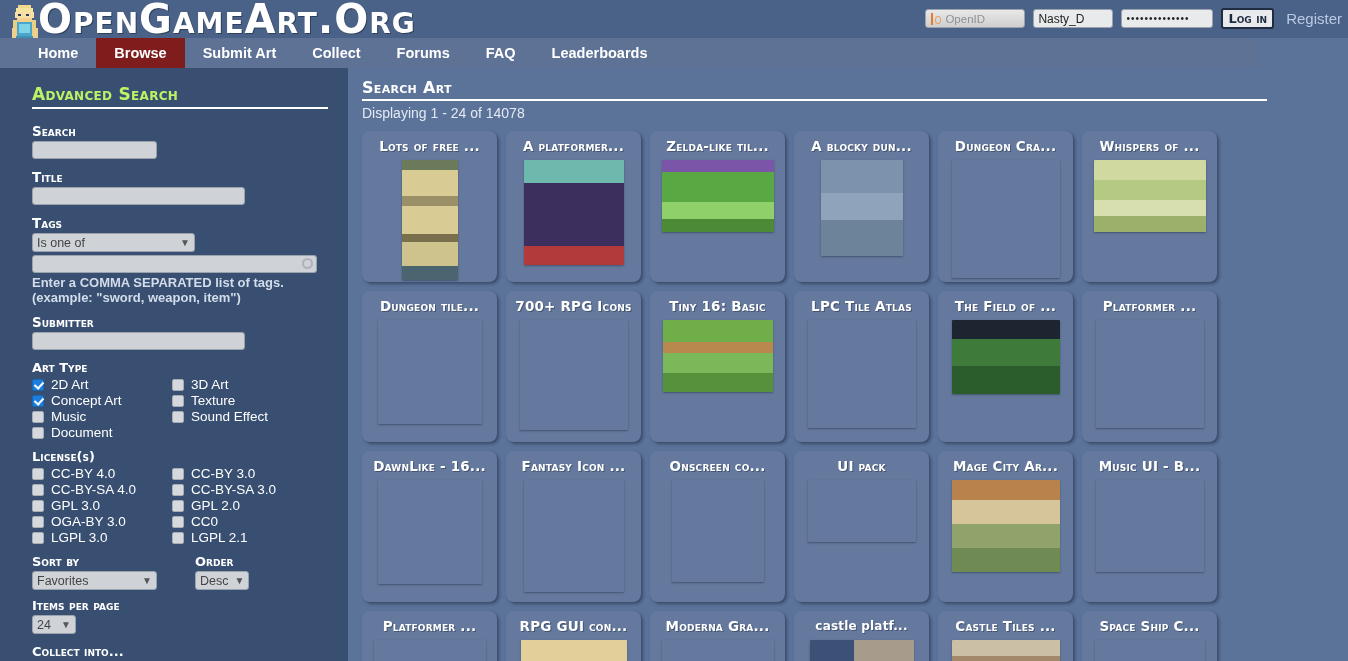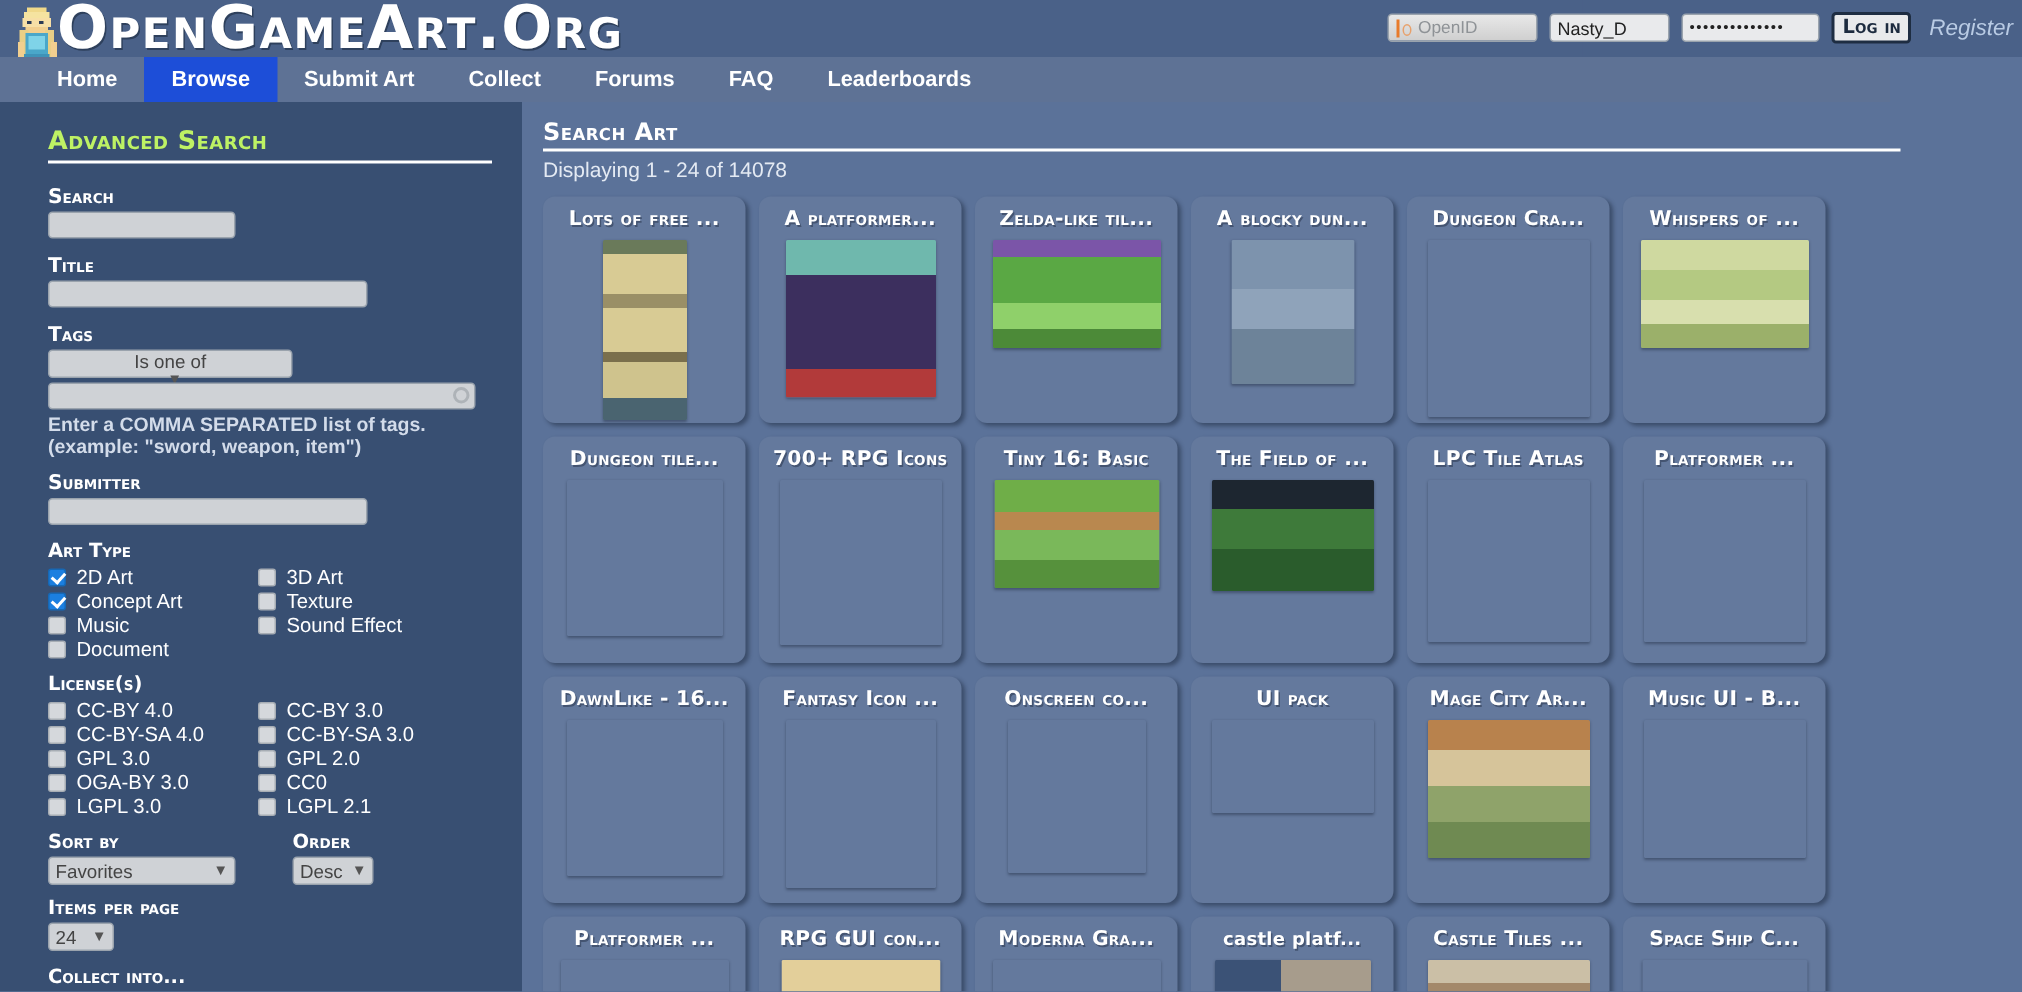--- a/index.html
+++ b/index.html
@@ -68,36 +68,36 @@
   .txtfield.user { width: 80px; }
   .txtfield.pass { width: 92px; letter-spacing: 1px; font-size: 10px; }
   .login-btn {
     height: 21px; min-width: 42px; padding: 0 5px;
     background: #e9eaec; border: 2px solid #1e2d42; border-radius: 3px;
     font-variant: small-caps; font-weight: bold; font-size: 13px;
     color: #1d2b3f; display: flex; align-items: center; justify-content: center;
     font-family: "DejaVu Sans", sans-serif;
   }
   .register-link {
-    font-size: 15px; color: #b9cbe4; margin-left: 4px; font-style: italic;
+    font-size: 15px; color: #b9cbe4; margin-left: 4px;
   }
 
   
   .nav {
     position: absolute; top: 38px; left: 0; width: 1260px; height: 30px;
     background: #5e7295;
   }
   .nav-inner { display: flex; height: 30px; align-items: stretch; margin-left: 20px; }
   .nav-item {
     display: flex; align-items: center; justify-content: center;
     padding: 0 18px;
     font-size: 14.5px; font-weight: bold; color: #ffffff;
     white-space: nowrap;
   }
-  .nav-item.active { background: #1d4ed8; }
+  .nav-item.active { background: #7f1d1d; }
 
   
   .sidebar {
     position: absolute; top: 68px; left: 0; width: 348px; height: 593px;
     background: #384f72;
     padding: 16px 0 0 0;
   }
   .sb-inner { padding: 0 20px 0 32px; }
   .sb-title {
     font-variant: small-caps; font-weight: bold; font-size: 17px;
@@ -121,21 +121,21 @@
   .sb-input.title { width: 213px; }
   .sb-input.submitter { width: 213px; }
   .sb-select {
     background: #cfd2d6; border: 1px solid #9aa3ad; border-radius: 3px;
     height: 19px; font-size: 12.5px; color: #444;
     padding: 0 4px; display: flex; align-items: center;
     justify-content: space-between;
     font-family: "Liberation Sans", sans-serif;
   }
   .sb-select .caret { font-size: 10px; color: #555; margin-left: 6px; }
-  .tags-select { width: 163px; margin-bottom: 3px; flex-direction: column; }
+  .tags-select { width: 163px; margin-bottom: 3px; }
   .tags-input {
     width: 285px; height: 18px; background: #cfd2d6;
     border: 1px solid #9aa3ad; border-radius: 3px;
     position: relative; margin-bottom: 2px;
   }
   .tags-input .ring {
     position: absolute; right: 3px; top: 2px;
     width: 11px; height: 11px; border: 2px solid #aeb3b8; border-radius: 50%;
   }
   .tags-hint {
@@ -447,32 +447,32 @@
         </div>
       </div>
       <div class="cell">
         <div class="card">
           <div class="card-title">Tiny 16: Basic</div>
           <div class="thumb" style="width: 110px; height: 72px; background: linear-gradient(rgb(111, 174, 72) 0px, rgb(111, 174, 72) 30%, rgb(185, 136, 79) 30%, rgb(185, 136, 79) 46%, rgb(122, 184, 90) 46%, rgb(122, 184, 90) 74%, rgb(86, 145, 60) 74%, rgb(86, 145, 60) 100%), repeating-linear-gradient(90deg, rgba(255, 255, 255, 0.15) 0px, rgba(255, 255, 255, 0.15) 7px, transparent 7px, transparent 18px);"></div>
         </div>
       </div>
       <div class="cell">
         <div class="card">
+          <div class="card-title">LPC Tile Atlas</div>
+          <div class="thumb" style="width: 108px; height: 108px;"></div>
+        </div>
+      </div>
+      <div class="cell">
+        <div class="card">
           <div class="card-title">The Field of ...</div>
           <div class="thumb" style="width: 108px; height: 74px; background: linear-gradient(rgb(29, 38, 48) 0px, rgb(29, 38, 48) 26%, rgb(62, 122, 58) 26%, rgb(62, 122, 58) 62%, rgb(42, 92, 44) 62%, rgb(42, 92, 44) 100%), radial-gradient(circle at 26% 38%, rgb(159, 216, 74) 0px, rgb(159, 216, 74) 16%, transparent 16%);"></div>
         </div>
       </div>
       <div class="cell">
         <div class="card">
-          <div class="card-title">LPC Tile Atlas</div>
-          <div class="thumb" style="width: 108px; height: 108px;"></div>
-        </div>
-      </div>
-      <div class="cell">
-        <div class="card">
           <div class="card-title">Platformer ...</div>
           <div class="thumb" style="width: 108px; height: 108px;"></div>
         </div>
       </div>
       <div class="cell">
         <div class="card">
           <div class="card-title">DawnLike - 16...</div>
           <div class="thumb" style="width: 104px; height: 104px;"></div>
         </div>
       </div>

